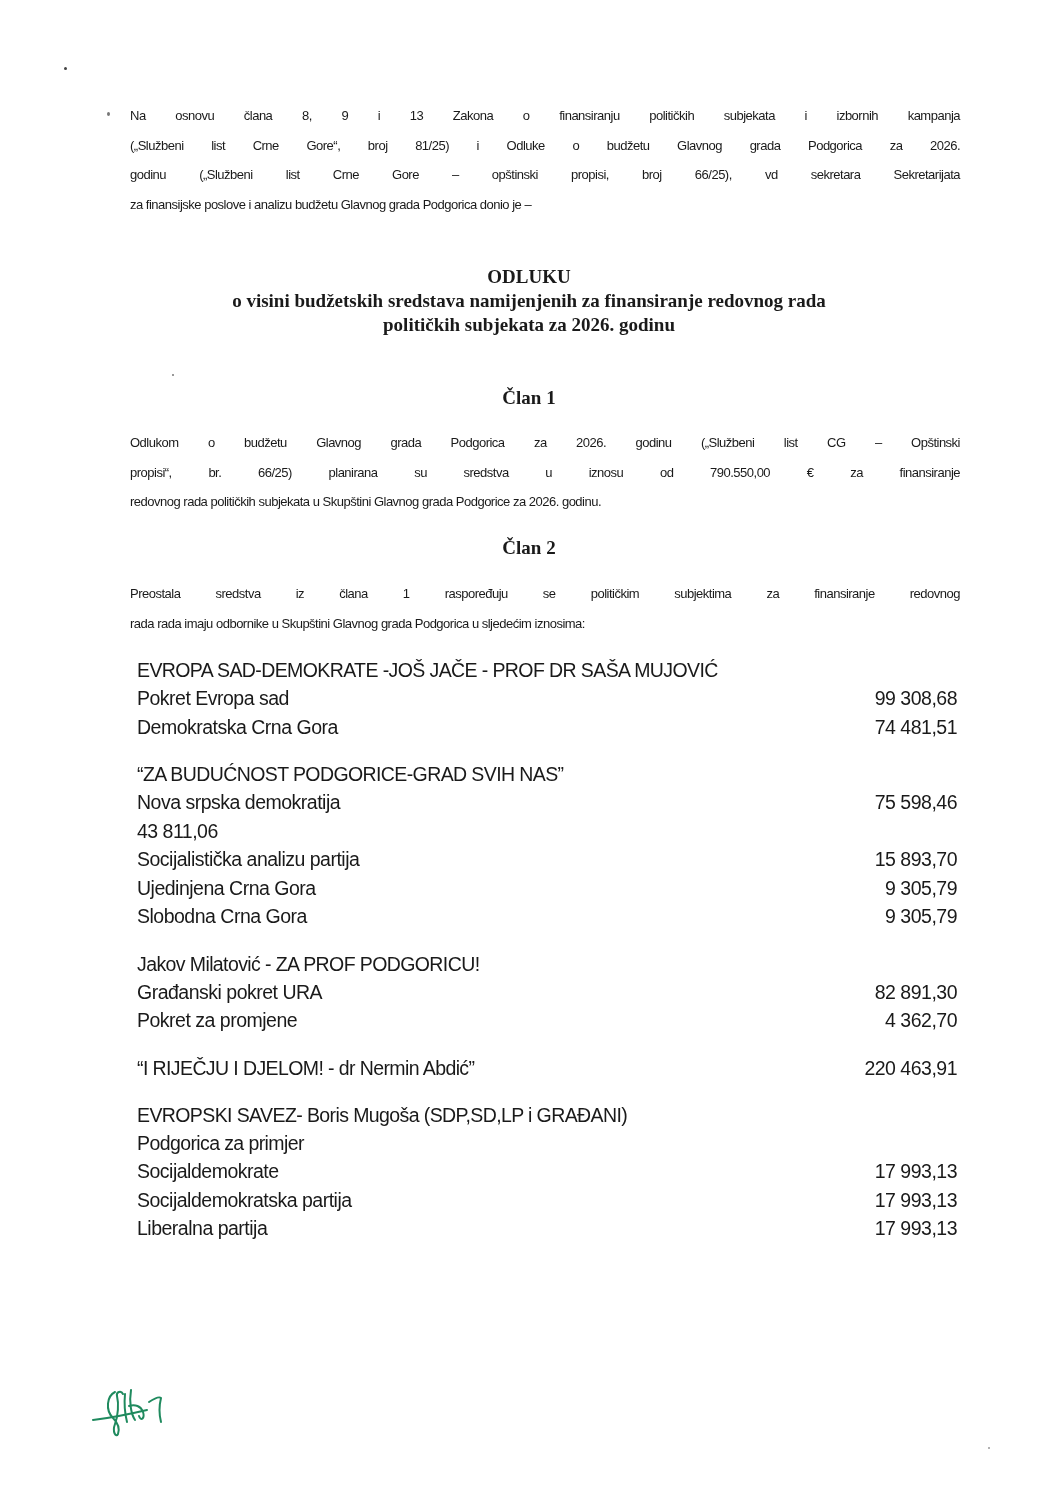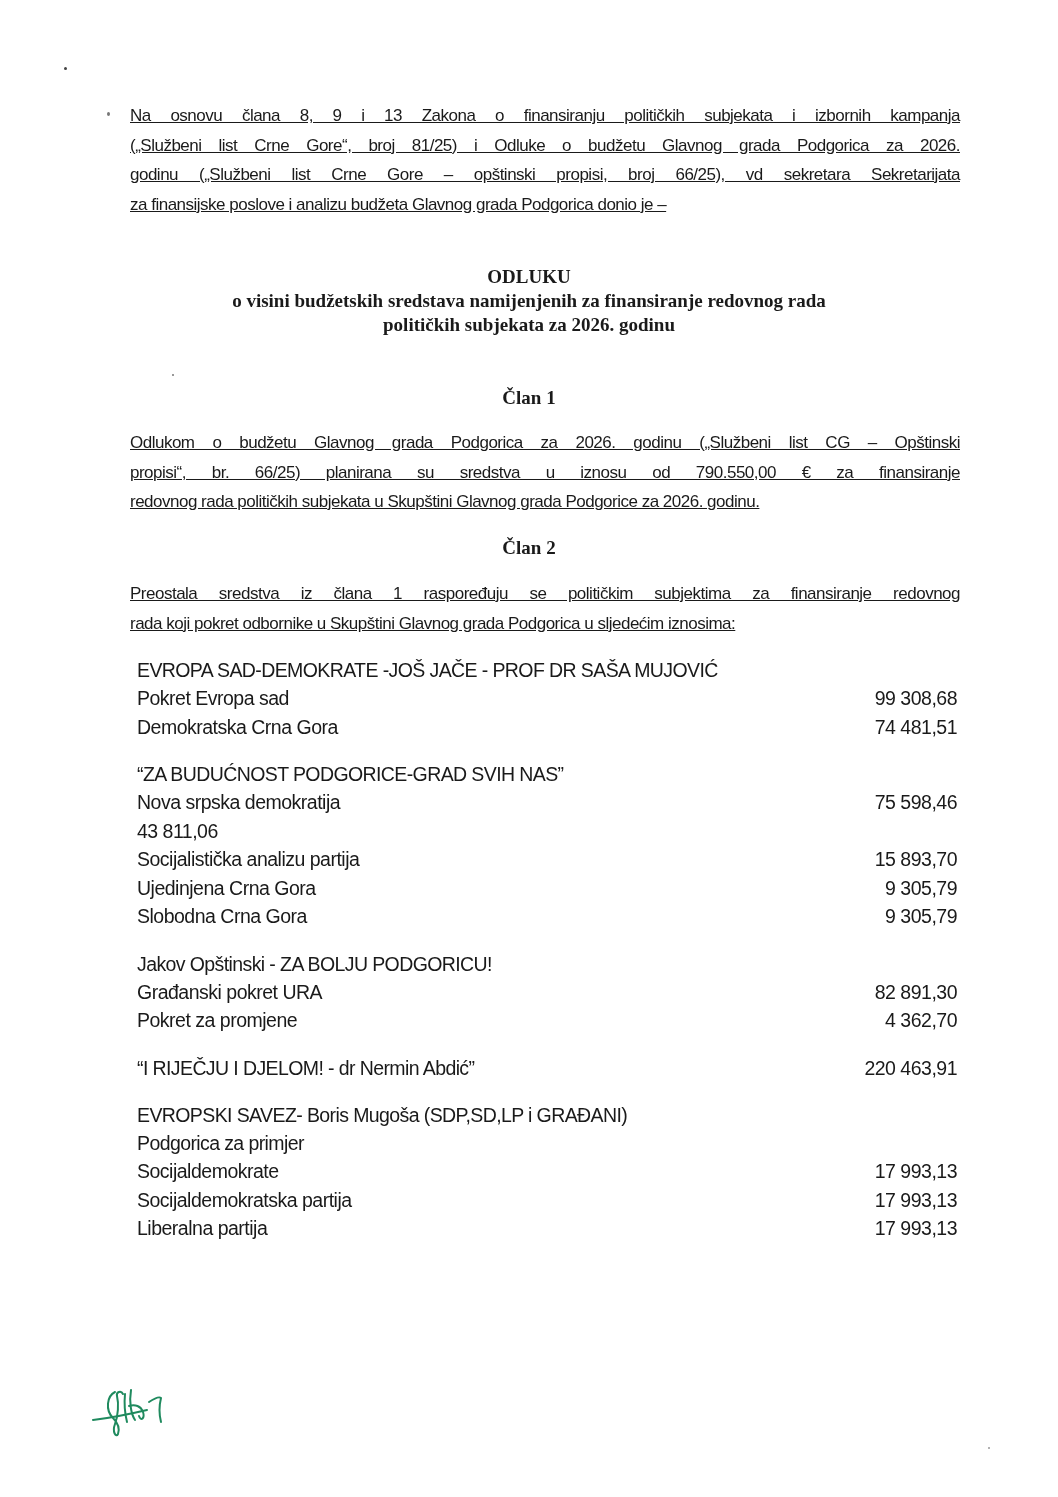--- a/index.html
+++ b/index.html
@@ -5,22 +5,22 @@
     html, body { margin: 0; padding: 0; background: #ffffff; }
     body {
       width: 1058px; height: 1497px; position: relative; overflow: hidden;
       font-family: "Liberation Sans Narrow", "Liberation Sans", sans-serif;
       color: #1a1a1a;
     }
     .page { position: absolute; left: 0; top: 0; width: 1058px; height: 1497px; }
     .speck { position: absolute; width: 3px; height: 3px; border-radius: 50%; background: #444; }
     .para {
       position: absolute; left: 130px; width: 830px;
-      font-size: 17px; line-height: 29.5px; text-align: justify;
-      letter-spacing: -0.5px; transform-origin: left top; text-decoration: underline;
+      font-size: 13px; line-height: 29.5px; text-align: justify;
+      letter-spacing: -0.5px; transform-origin: left top;
     }
     .para span.line { display: block; text-align: justify; text-align-last: justify; white-space: nowrap; }
     .para span.line.last { text-align-last: left; }
     .title-block {
       position: absolute; left: 0; width: 1058px; text-align: center;
       font-family: "Liberation Serif", serif; font-weight: bold;
     }
     .title-main { font-size: 19px; line-height: 24px; letter-spacing: 0px; }
     .title-sub { font-size: 19px; line-height: 24px; }
     .clan {
@@ -41,40 +41,40 @@
 
   <div class="speck" style="left:64px;top:67px;"></div>
   <div class="speck" style="left:107px;top:112px;width:3px;height:4px;background:#777;"></div>
   <div class="speck" style="left:172px;top:374px;width:2px;height:2px;background:#777;"></div>
   <div class="speck" style="left:988px;top:1447px;width:2px;height:2px;background:#999;"></div>
 
   <div class="para" style="top:101px;">
     <span class="line">Na osnovu člana 8, 9 i 13 Zakona o finansiranju političkih subjekata i izbornih kampanja</span>
     <span class="line">(„Službeni list Crne Gore“, broj 81/25) i Odluke o budžetu Glavnog grada Podgorica za 2026.</span>
     <span class="line">godinu („Službeni list Crne Gore – opštinski propisi, broj 66/25), vd sekretara Sekretarijata</span>
-    <span class="line last">za finansijske poslove i analizu budžeta Glavnog grada Podgorica donio je –</span>
+    <span class="line last">za finansijske poslove i analizu budžetu Glavnog grada Podgorica donio je –</span>
   </div>
 
   <div class="title-block" style="top:265px;">
     <div class="title-main">ODLUKU</div>
     <div class="title-sub">o visini budžetskih sredstava namijenjenih za finansiranje redovnog rada</div>
     <div class="title-sub">političkih subjekata za 2026. godinu</div>
   </div>
 
   <div class="clan" style="top:387px;">Član 1</div>
   <div class="para" style="top:428px;">
     <span class="line">Odlukom o budžetu Glavnog grada Podgorica za 2026. godinu („Službeni list CG – Opštinski</span>
     <span class="line">propisi“, br. 66/25) planirana su sredstva u iznosu od 790.550,00 € za finansiranje</span>
     <span class="line last">redovnog rada političkih subjekata u Skupštini Glavnog grada Podgorice za 2026. godinu.</span>
   </div>
 
   <div class="clan" style="top:537px;">Član 2</div>
   <div class="para" style="top:579px;">
     <span class="line">Preostala sredstva iz člana 1 raspoređuju se političkim subjektima za finansiranje redovnog</span>
-    <span class="line last">rada koji pokret odbornike u Skupštini Glavnog grada Podgorica u sljedećim iznosima:</span>
+    <span class="line last">rada rada imaju odbornike u Skupštini Glavnog grada Podgorica u sljedećim iznosima:</span>
   </div>
 
   <div class="alloc" style="top:656px;">
 
     <div class="group">
       <div class="group-title">EVROPA SAD-DEMOKRATE -JOŠ JAČE - PROF DR SAŠA MUJOVIĆ</div>
       <div class="row">
         <span>Pokret Evropa sad</span>
         <span class="amt">99 308,68</span>
       </div>
@@ -101,21 +101,21 @@
         <span>Ujedinjena Crna Gora</span>
         <span class="amt">9 305,79</span>
       </div>
       <div class="row">
         <span>Slobodna Crna Gora</span>
         <span class="amt">9 305,79</span>
       </div>
     </div>
 
     <div class="group">
-      <div class="group-title">Jakov Opštinski - ZA BOLJU PODGORICU!</div>
+      <div class="group-title">Jakov Milatović - ZA PROF PODGORICU!</div>
       <div class="row">
         <span>Građanski pokret URA</span>
         <span class="amt">82 891,30</span>
       </div>
       <div class="row">
         <span>Pokret za promjene</span>
         <span class="amt">4 362,70</span>
       </div>
     </div>
 

